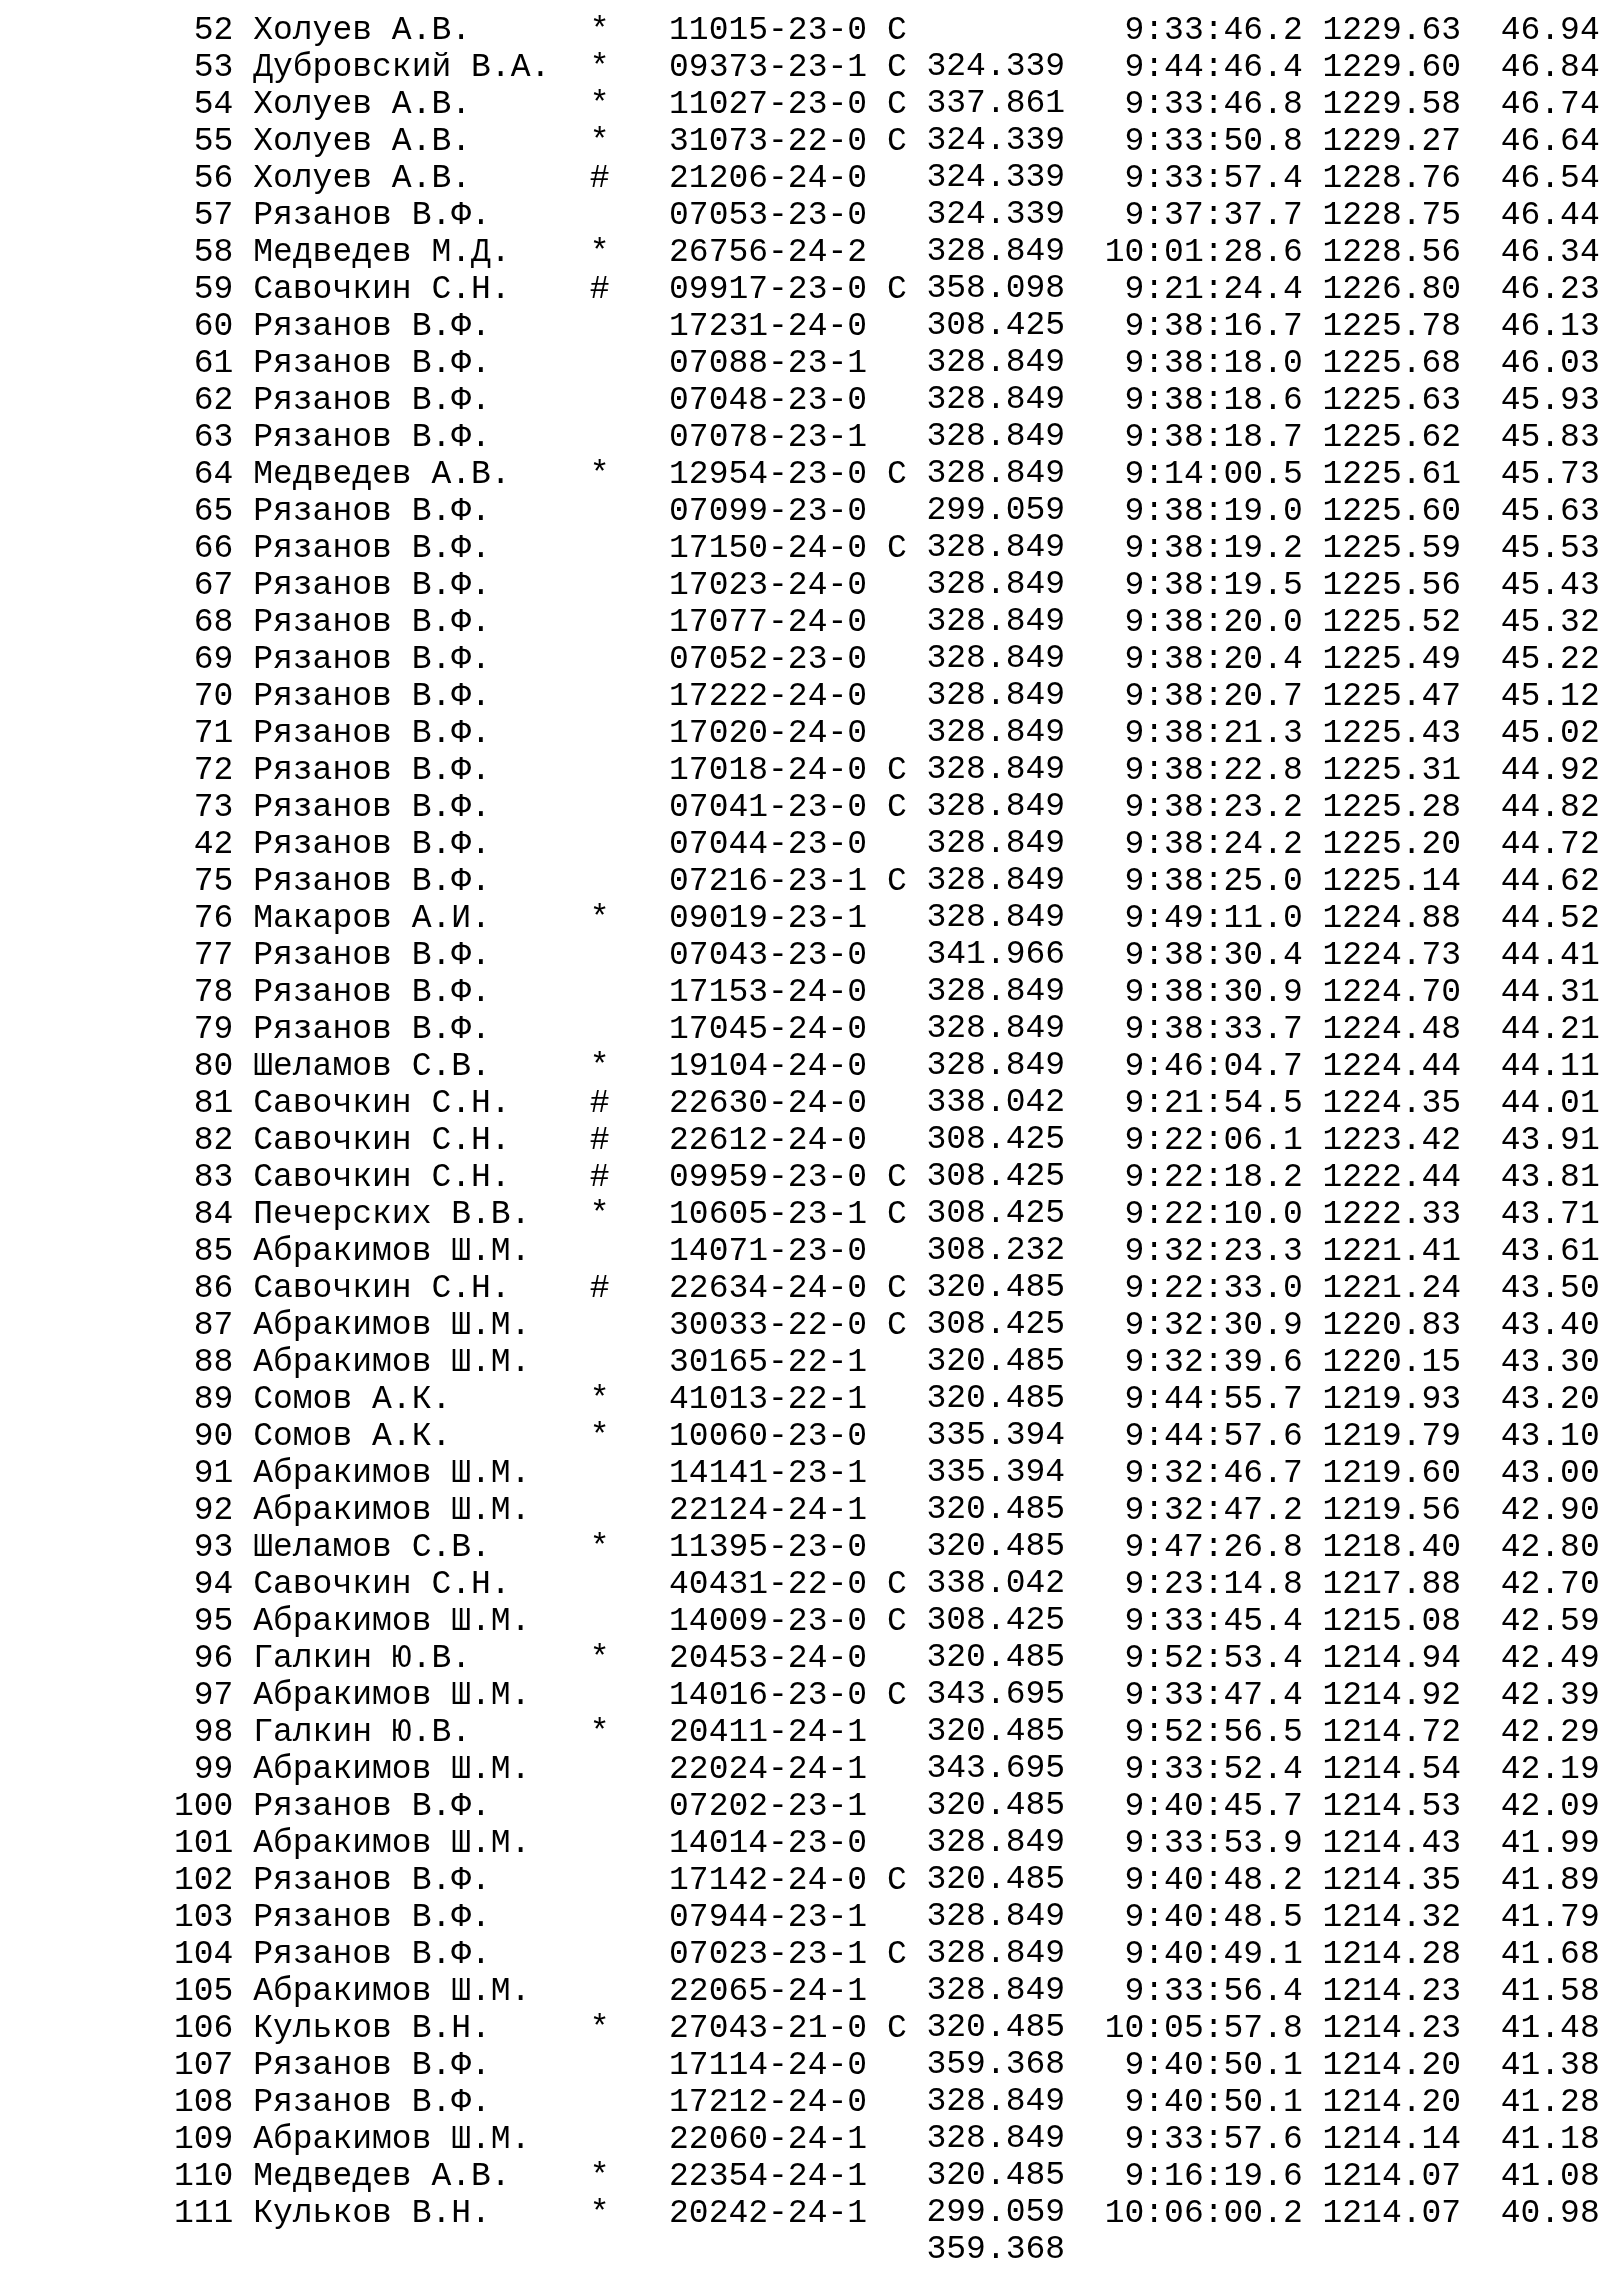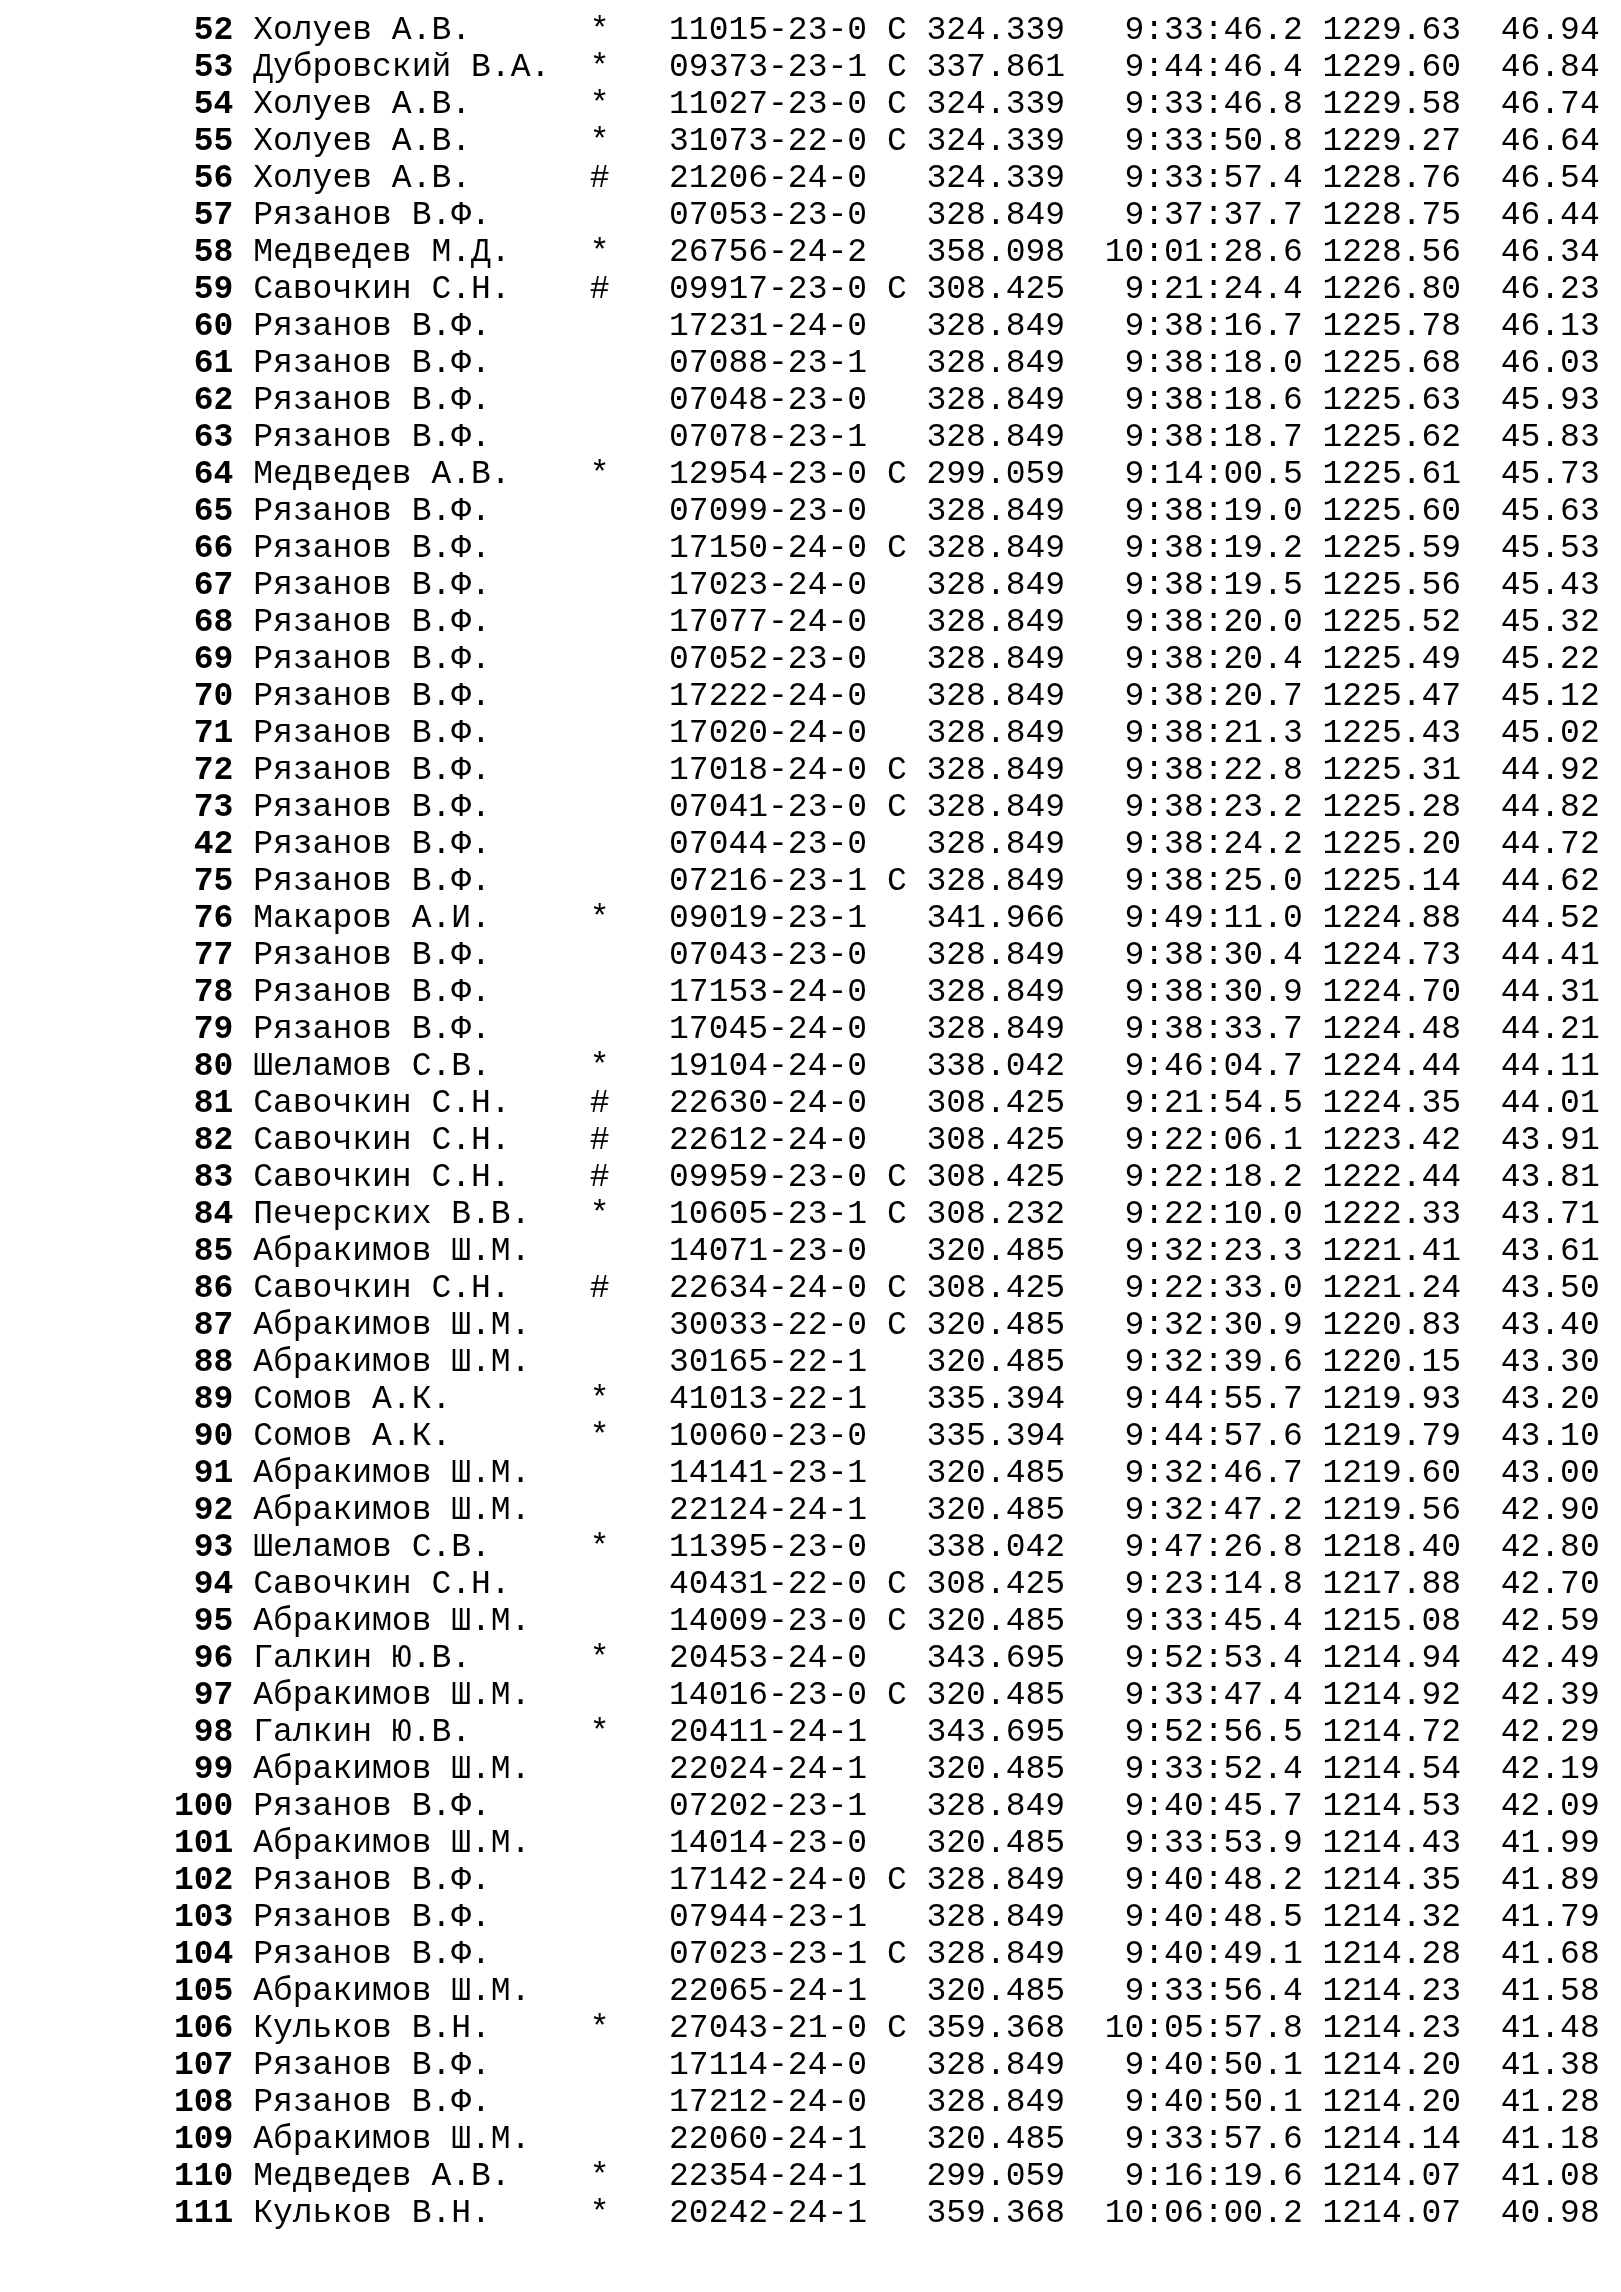--- a/index.html
+++ b/index.html
@@ -18,26 +18,26 @@
   #results-table {
     padding: 11.8px 0 0 174px;
   }
   .row {
     display: flex;
     height: 37px;
     line-height: 37px;
     white-space: pre;
   }
   .c { display: inline-block; }
-  .c.rank   { width: 3ch;  text-align: right; font-weight: bold; }
+  .c.rank   { width: 3ch;  text-align: right; }
   .c.name   { width: 17ch; margin-left: 1ch; text-align: left; }
   .c.mark   { width: 1ch;  text-align: left; }
   .c.ring   { width: 10ch; margin-left: 3ch; text-align: center; }
   .c.flag   { width: 1ch;  margin-left: 1ch; }
-  .c.dist   { width: 7ch;  margin-left: 1ch; text-align: left; }
+  .c.dist   { width: 7ch;  margin-left: 1ch; text-align: left; margin-top: 36px; }
   .c.time   { width: 10ch; margin-left: 2ch; text-align: right; }
   .c.speed  { width: 7ch;  margin-left: 1ch; text-align: left; }
   .c.points { width: 5ch;  margin-left: 2ch; text-align: right; }
 </style>
 </head>
 <body>
 
 <main id="results-table">
   <div class="row">
     <span class="c rank">52</span>

